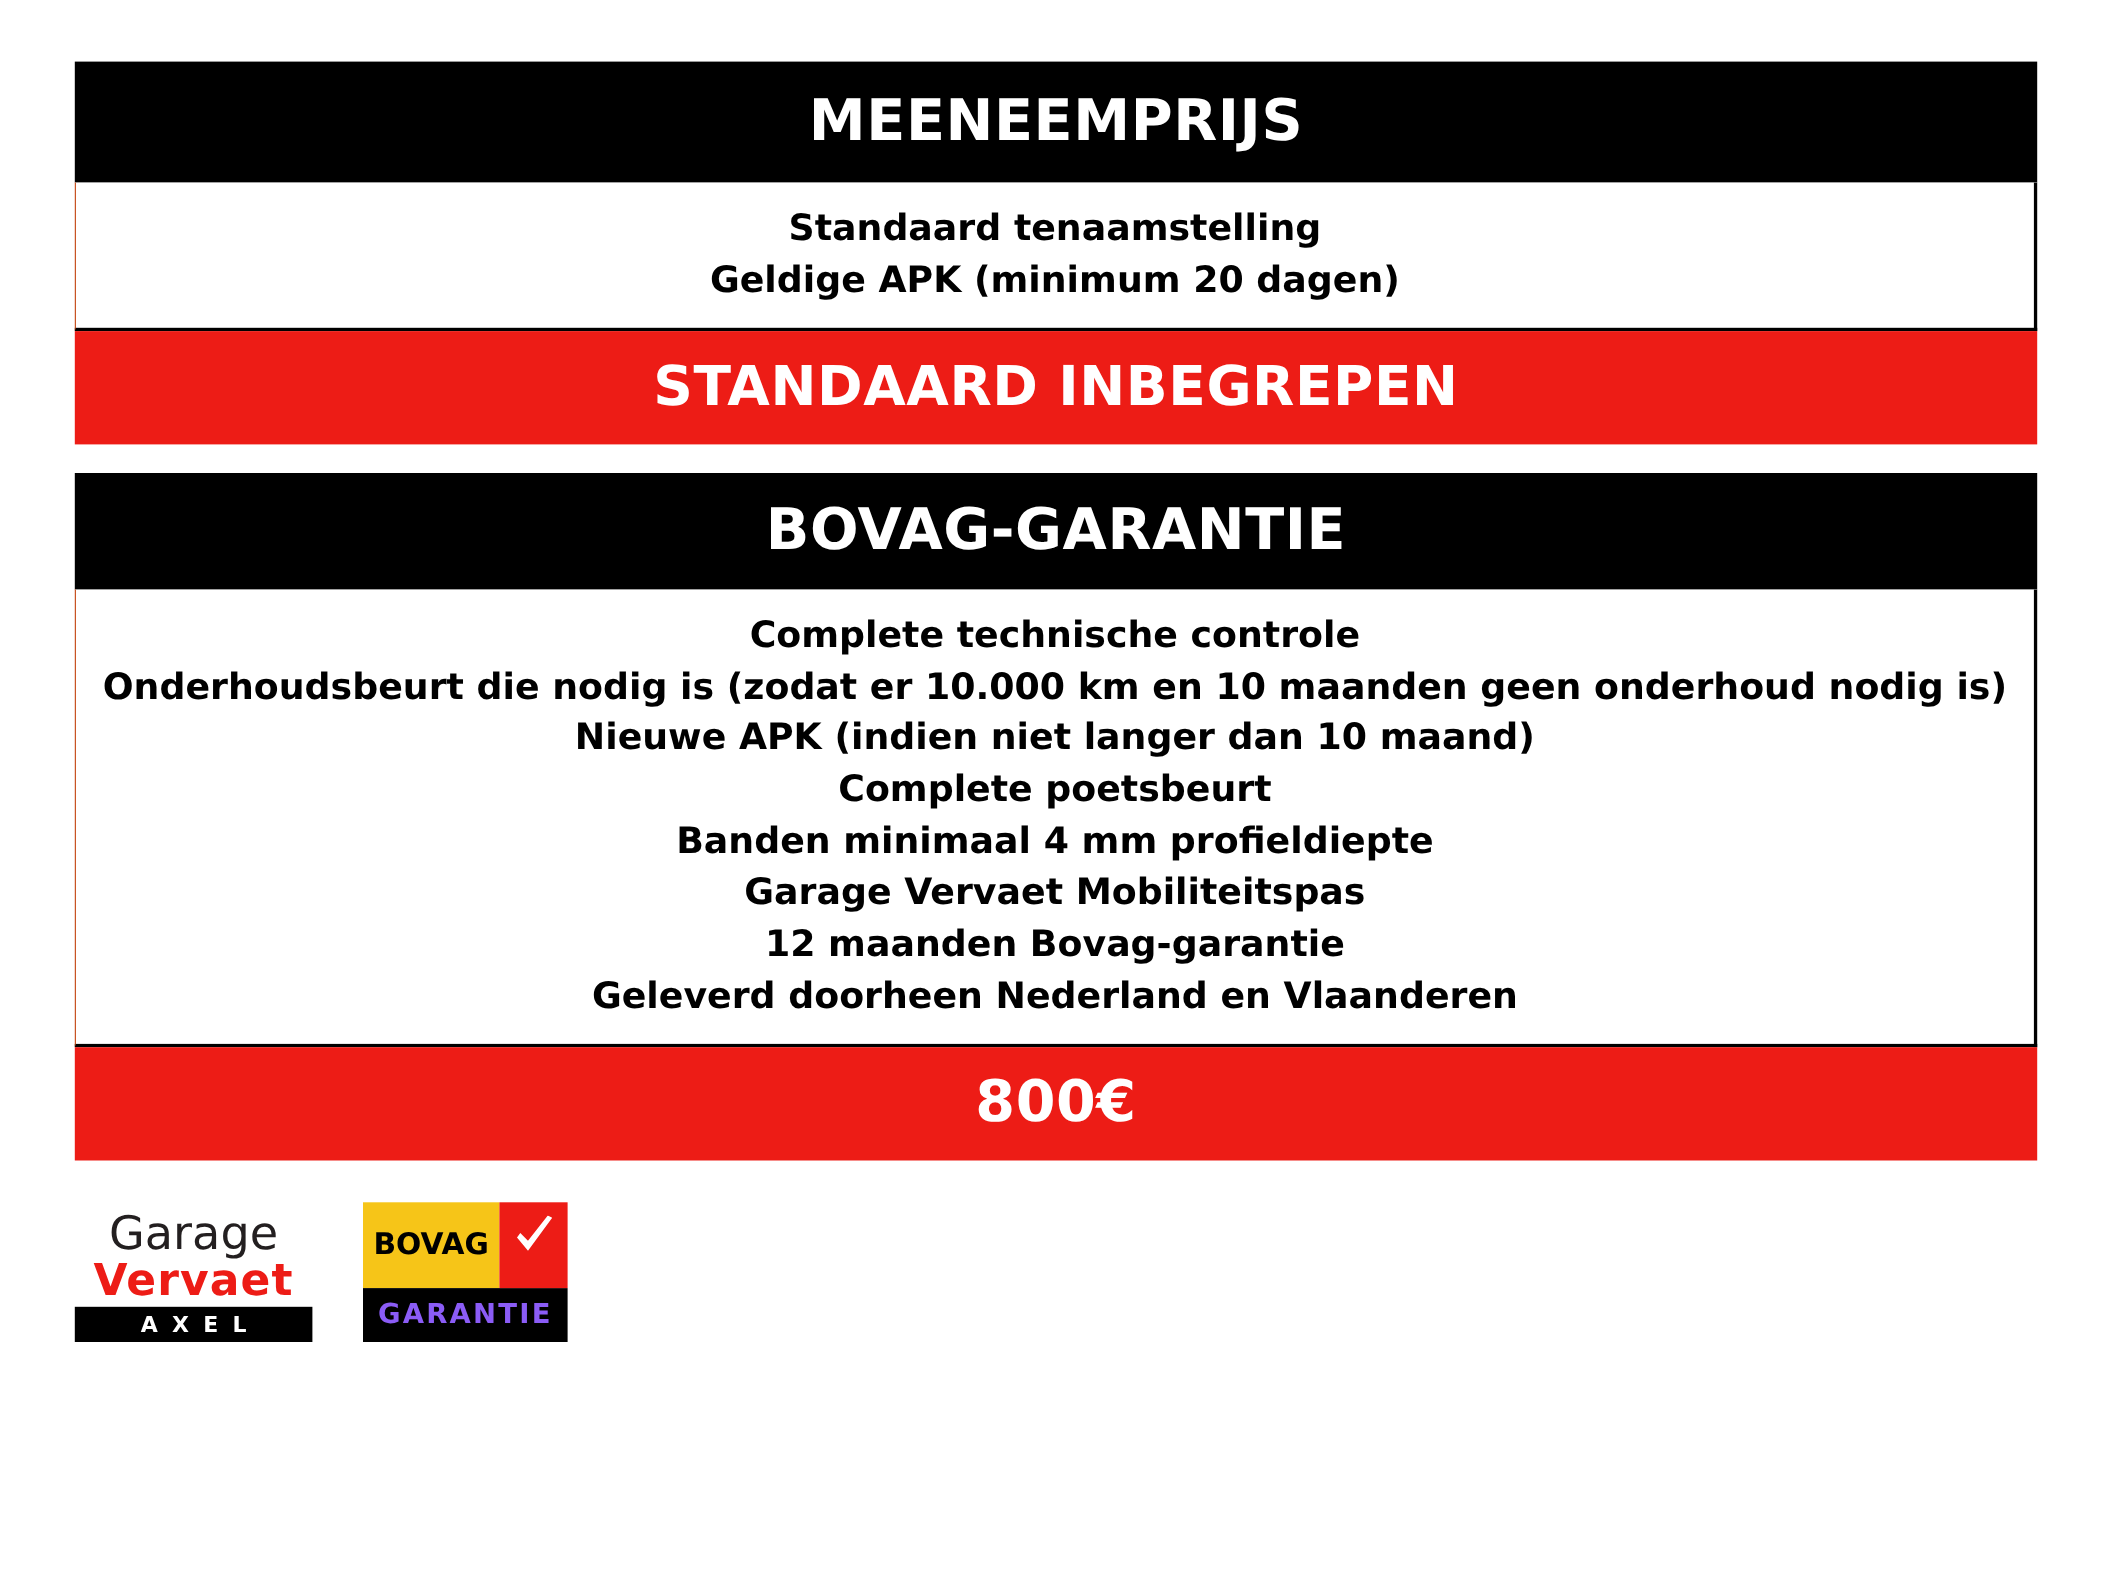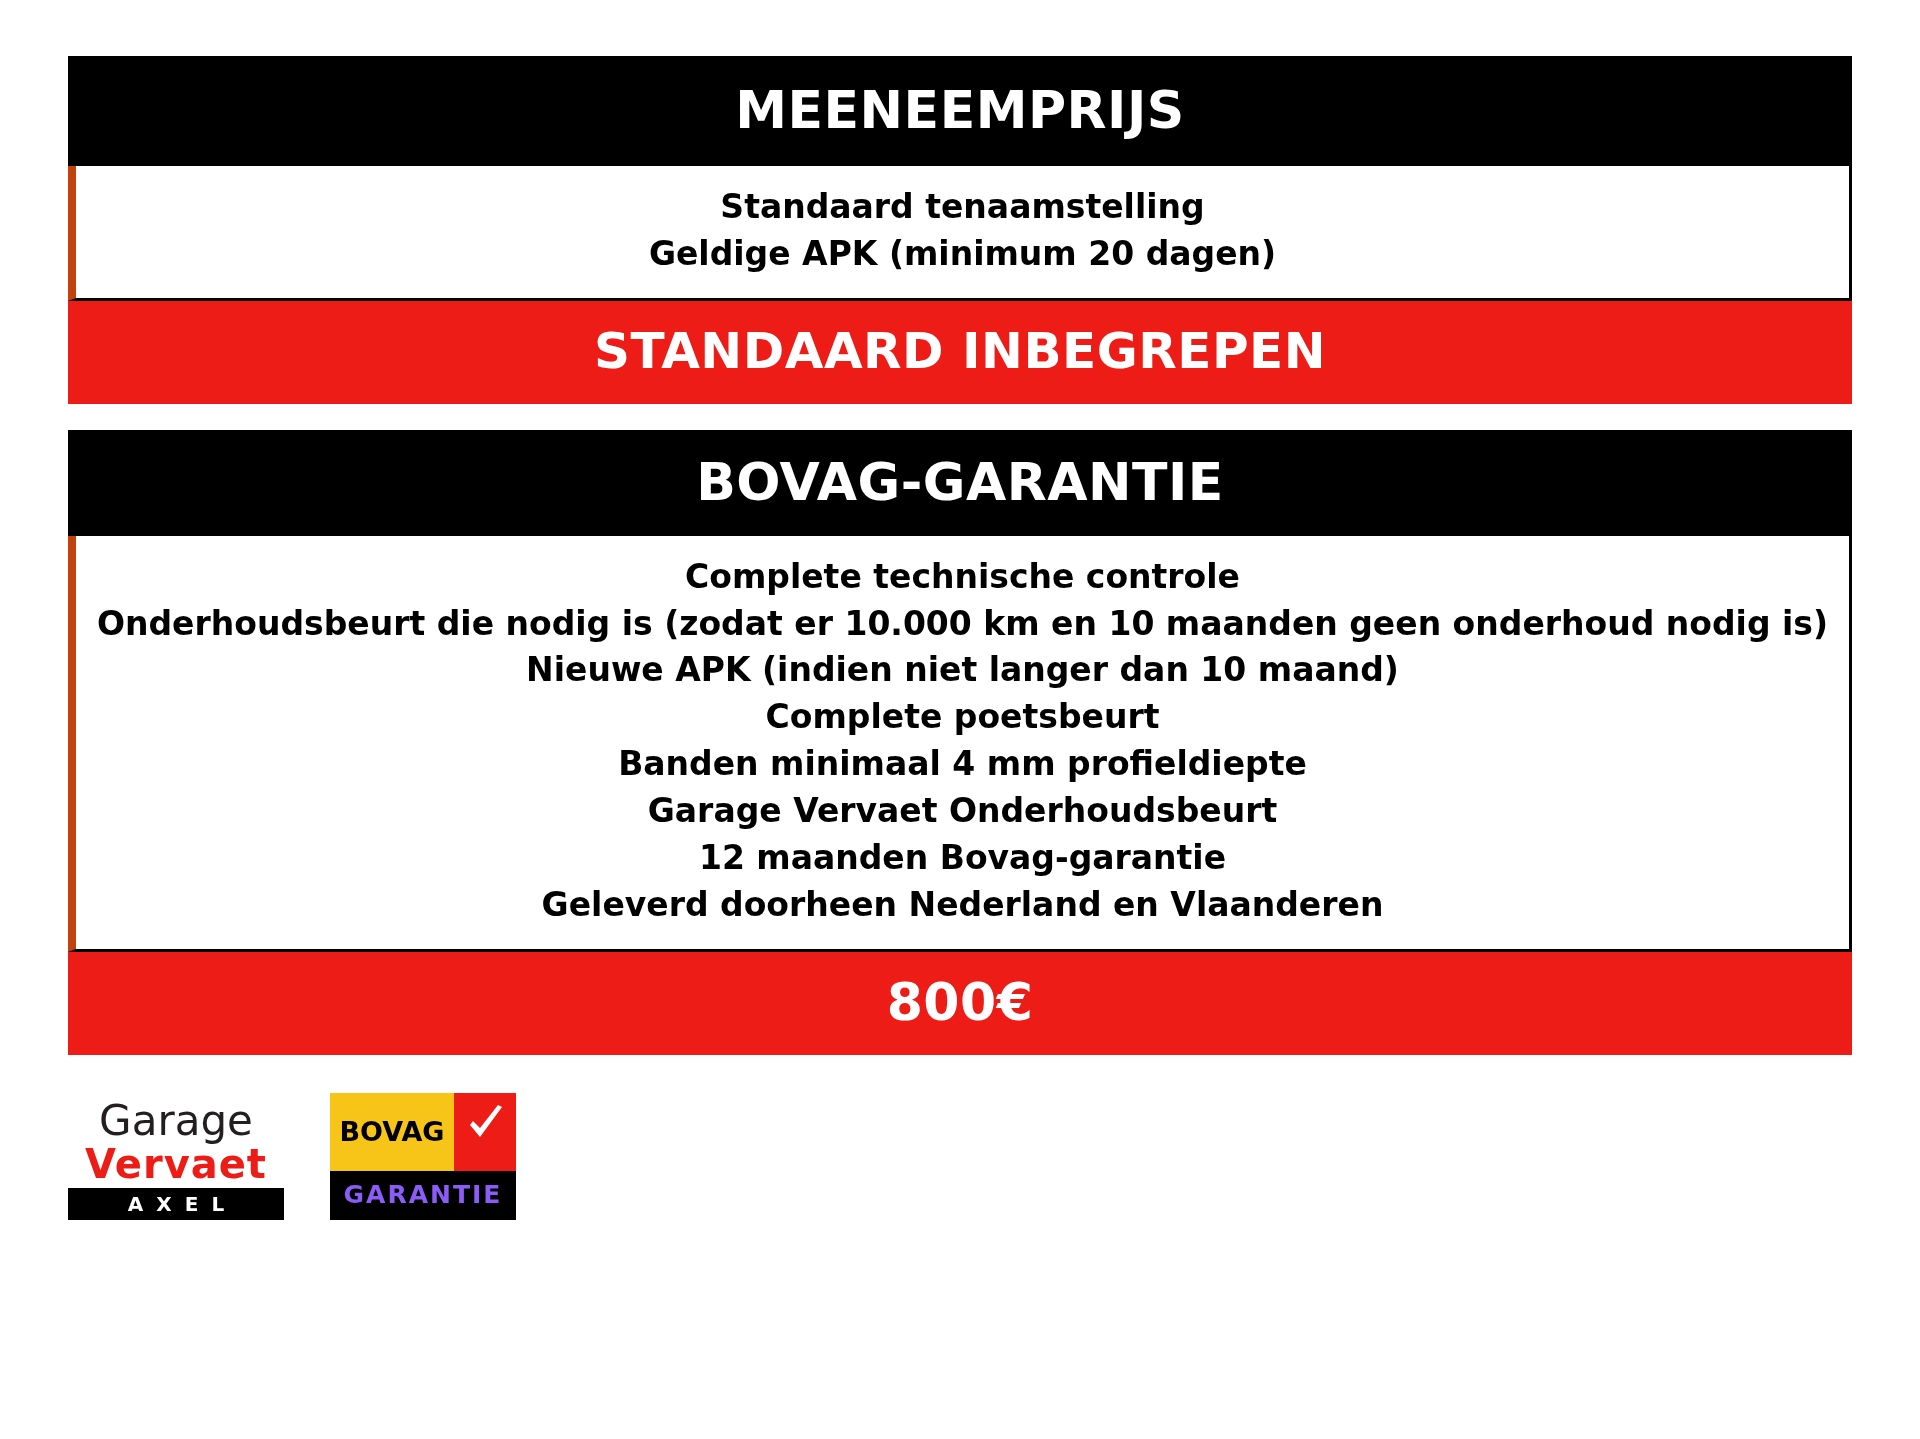--- a/index.html
+++ b/index.html
@@ -37,21 +37,21 @@
     color: #ffffff;
     text-align: center;
     font-weight: bold;
     letter-spacing: 0.5px;
   }
   .bar-white {
     background: #ffffff;
     color: #000000;
     text-align: center;
     font-weight: bold;
-    border-left: 8px solid #c2410c;
+    border-left: 1px solid #c2410c;
     border-right: 3px solid #000;
     border-bottom: 3px solid #000;
     box-sizing: border-box;
   }
   .title-1 {
     font-size: 52px;
     line-height: 1;
     padding: 28px 10px 30px;
   }
   .title-2 {
@@ -181,21 +181,21 @@
   <div class="gap-md"></div>
 
   <div class="block">
     <div class="bar-black title-2">BOVAG-GARANTIE</div>
     <div class="bar-white lines">
       <div class="line">Complete technische controle</div>
       <div class="line">Onderhoudsbeurt die nodig is (zodat er 10.000 km en 10 maanden geen onderhoud nodig is)</div>
       <div class="line">Nieuwe APK (indien niet langer dan 10 maand)</div>
       <div class="line">Complete poetsbeurt</div>
       <div class="line">Banden minimaal 4 mm profieldiepte</div>
-      <div class="line">Garage Vervaet Onderhoudsbeurt</div>
+      <div class="line">Garage Vervaet Mobiliteitspas</div>
       <div class="line">12 maanden Bovag-garantie</div>
       <div class="line">Geleverd doorheen Nederland en Vlaanderen</div>
     </div>
     <div class="bar-red price-bar">800€</div>
   </div>
 
   <div class="footer">
 
     <div class="vervaet">
       <div class="vervaet-garage">Garage</div>

